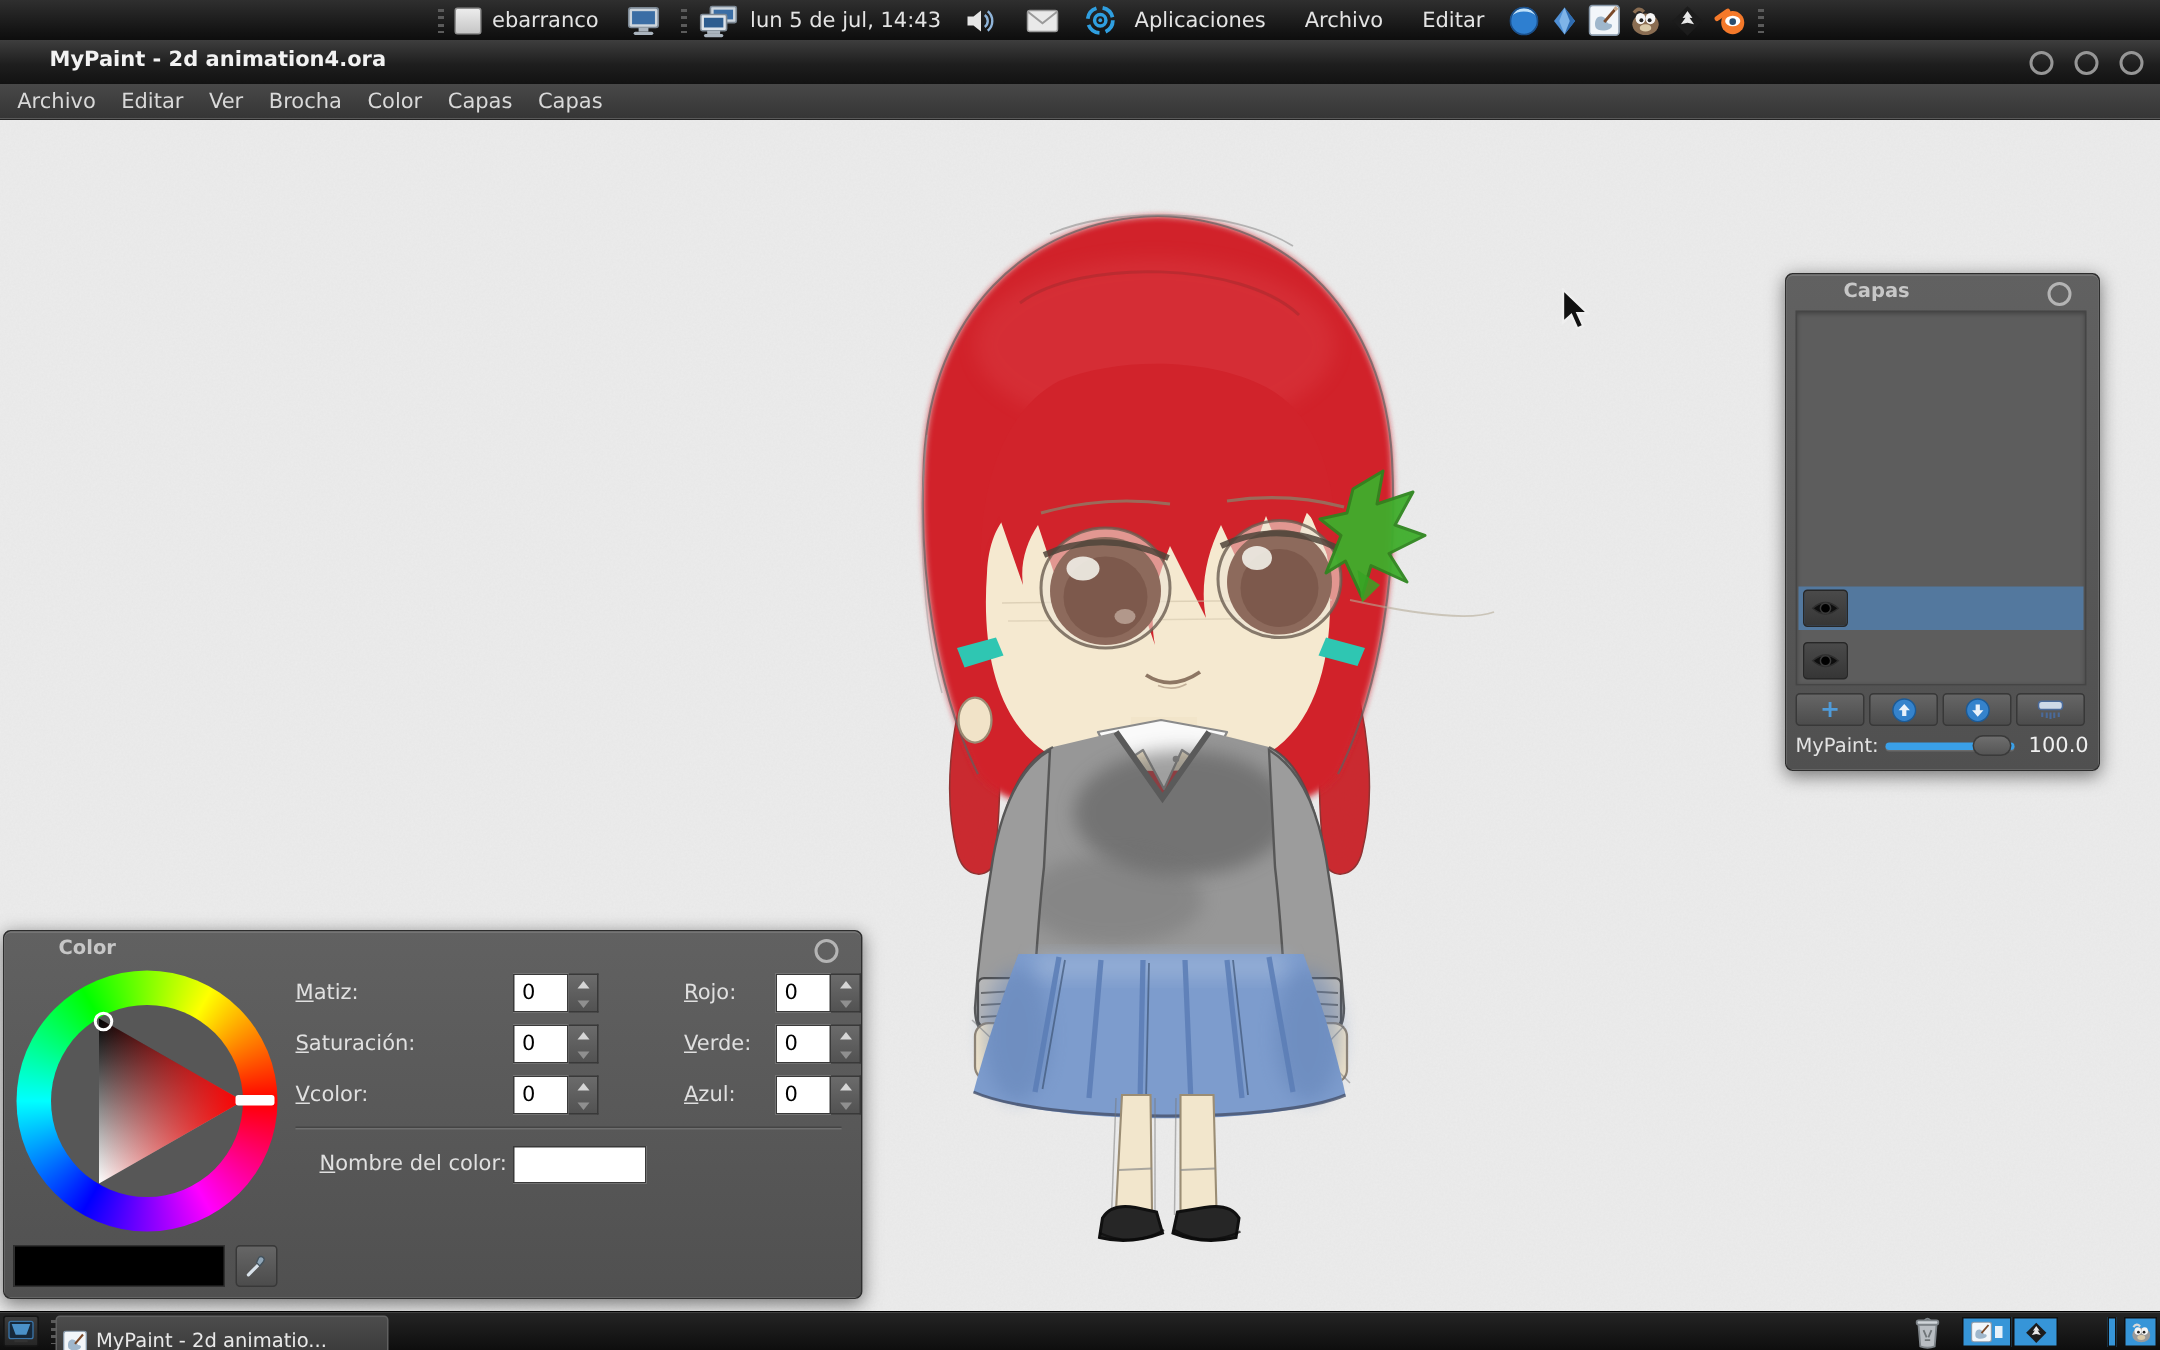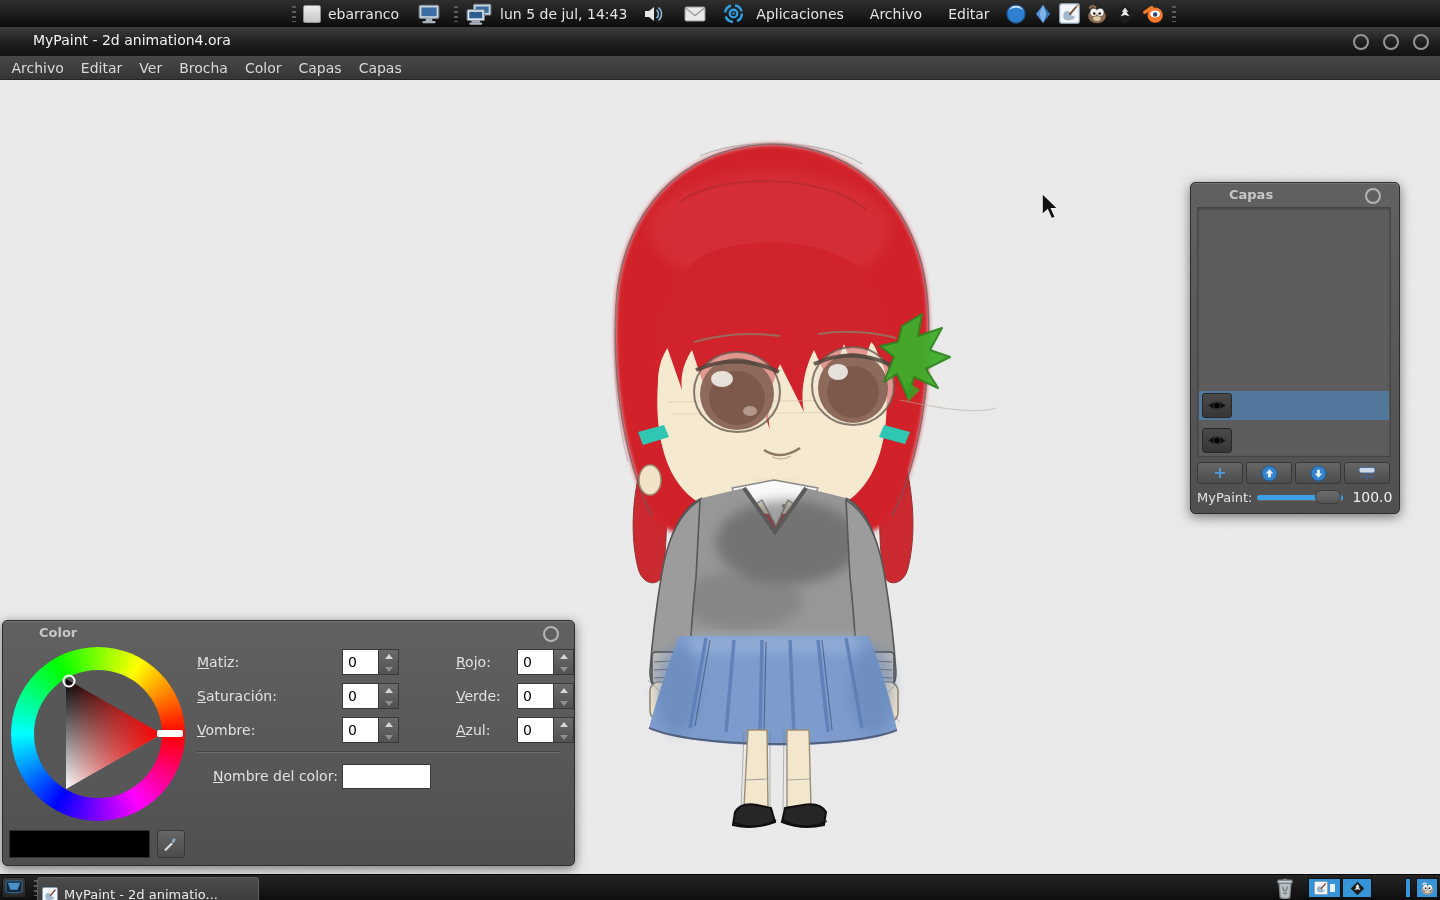--- a/index.html
+++ b/index.html
@@ -11,21 +11,21 @@
   .top-panel{left:0;top:0;width:1440px;height:27px;background:linear-gradient(#2f2f2f,#161616 70%,#0d0d0d);
              display:flex;align-items:center;color:#e4e4e4;font-size:14px;border-bottom:1px solid #000;}
   .handle{width:4px;height:16px;background:repeating-linear-gradient(180deg,#5b5b5b 0 2px,rgba(0,0,0,0) 2px 5px);margin:0 4px;}
   .tp-text{padding:0 4px;white-space:nowrap;}
   .tp-menu{padding:0 9px;white-space:nowrap;}
   .tp-ico{display:flex;align-items:center;justify-content:center;margin:0 3px;}
   .sticky{width:16px;height:16px;border-radius:2px;background:linear-gradient(#ececec,#c6c6c6);border:1px solid #8f8f8f;}
 
   
   .titlebar{left:0;top:27px;width:1440px;height:29px;background:linear-gradient(#3d3d3d,#1e1e1e 55%,#121212);}
-  .win-title{left:33px;top:5px;font-size:14px;font-weight:normal;color:#f2f2f2;}
+  .win-title{left:33px;top:5px;font-size:14px;font-weight:bold;color:#f2f2f2;}
   .winbtn{width:12px;height:12px;border:2px solid #969696;border-radius:50%;top:7px;}
   .menubar{left:0;top:56px;width:1440px;height:24px;background:linear-gradient(#484848,#353535);
            border-bottom:1px solid #242424;display:flex;align-items:center;padding-left:3px;box-sizing:border-box;}
   .menu-item{padding:0 8.5px;font-size:14px;color:#d9d9d9;line-height:24px;}
 
   
   .canvas{left:0;top:80px;width:1440px;height:794px;background:#ececec;}
 
   
   .panel{background:linear-gradient(#616161,#505050);border:1px solid #2d2d2d;border-radius:5px;
@@ -403,21 +403,21 @@
     <input class="spin-entry" style="left: 339px; top: 62px;" readonly="" value="0">
     <div class="abs stepper" style="left:376px;top:62px">
       <div class="step" style="top:0">
           <div class="tri-up"></div>
         </div>
       <div class="step" style="top:13px">
           <div class="tri-dn"></div>
         </div>
     </div>
 
-    <span class="abs f-label" style="left:194px;top:96px"><span class="mn">V</span><span>ombre:</span></span>
+    <span class="abs f-label" style="left:194px;top:96px"><span class="mn">V</span><span>color:</span></span>
     <input class="spin-entry" style="left: 339px; top: 96px;" readonly="" value="0">
     <div class="abs stepper" style="left:376px;top:96px">
       <div class="step" style="top:0">
           <div class="tri-up"></div>
         </div>
       <div class="step" style="top:13px">
           <div class="tri-dn"></div>
         </div>
     </div>
 

